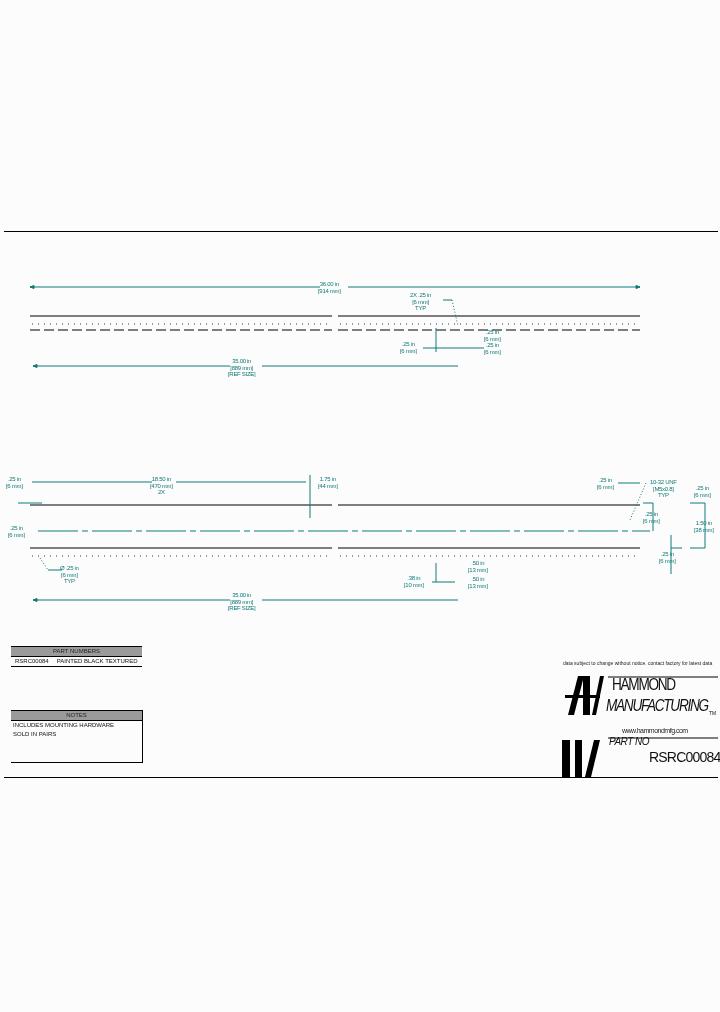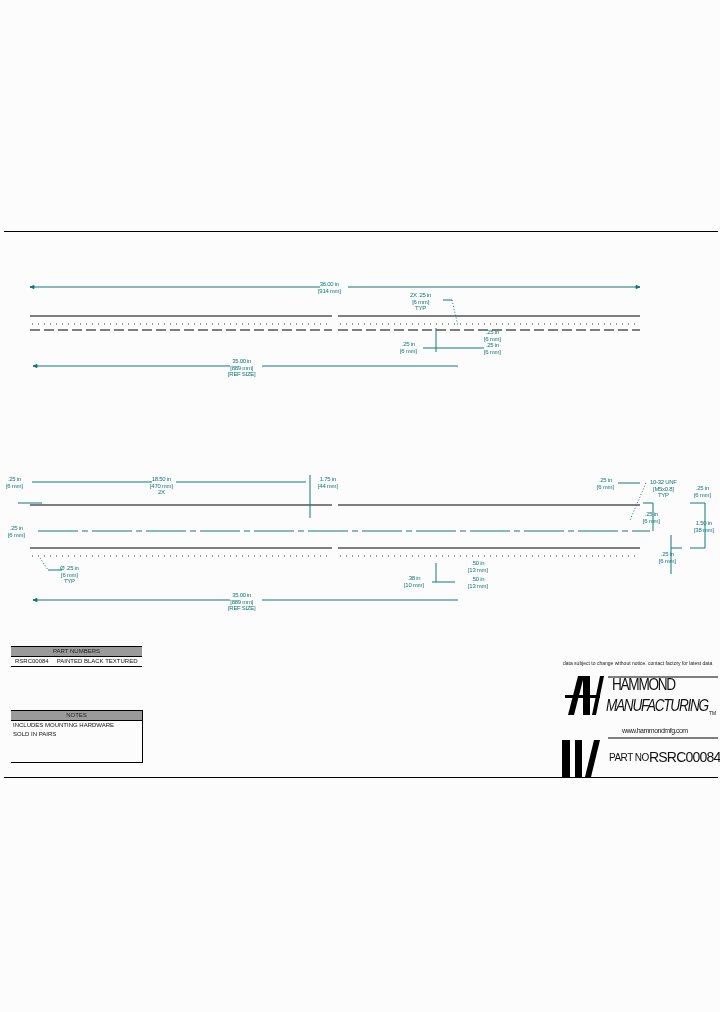--- a/index.html
+++ b/index.html
@@ -11,21 +11,21 @@
   .tbl { position:absolute; border:1px solid #000; font-size:6px; font-family:"Liberation Sans", sans-serif; }
   .tbl .hdr { background:#9a9a9a; text-align:center; height:9px; line-height:9px; border-bottom:1px solid #000; color:#222; }
   .tbl .row { height:9px; line-height:9px; padding-left:2px; white-space:nowrap; color:#111; }
   .tbl .cells { display:flex; }
   .tbl .cells span { padding:0 6px 0 2px; }
   .disclaimer { position:absolute; left:563px; top:660px; font-size:5px; color:#222; white-space:nowrap; }
   .brand1 { position:absolute; left:612px; top:676px; font-size:16px; letter-spacing:-1.5px; color:#111; transform:scaleX(0.85); transform-origin:left; }
   .brand2 { position:absolute; left:606px; top:697px; font-size:16px; letter-spacing:-1.5px; color:#111; font-style:italic; transform:scaleX(0.85); transform-origin:left; }
   .tm { position:absolute; left:709px; top:710px; font-size:5px; color:#111; }
   .url { position:absolute; left:622px; top:727px; font-size:7px; color:#222; letter-spacing:-0.5px; }
-  .partlbl { position:absolute; left:609px; top:752px; font-size:10px; color:#111; letter-spacing:-0.5px; }
+  .partlbl { position:absolute; left:609px; top:736px; font-size:10px; color:#111; letter-spacing:-0.5px;font-style:italic; }
   .partno { position:absolute; left:649px; top:749px; font-size:14px; color:#111; letter-spacing:-0.8px; }
 </style>
 </head>
 <body>
 
 <div class="hline" style="left:4px; top:231px; width:714px;"></div>
 <div class="hline" style="left:4px; top:777px; width:714px;"></div>
 
 <svg width="720" height="1012">
 

